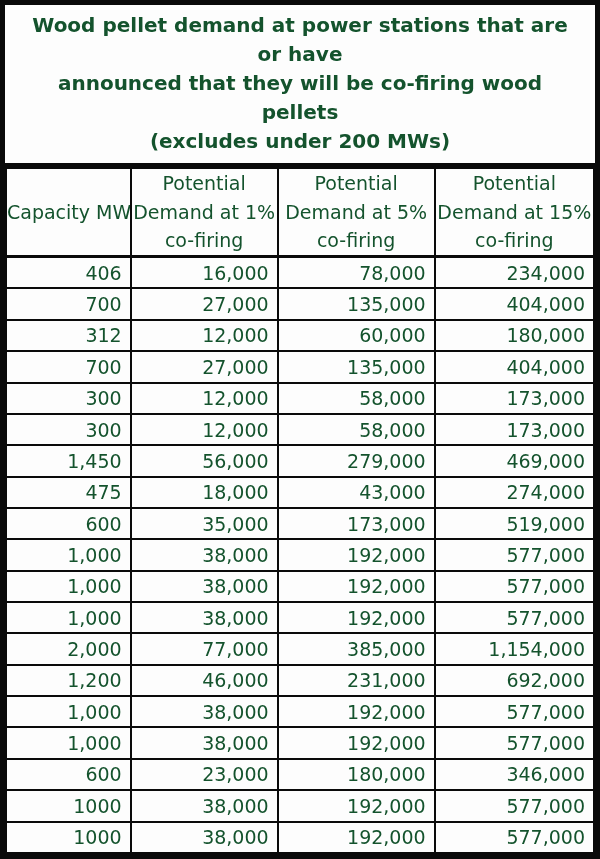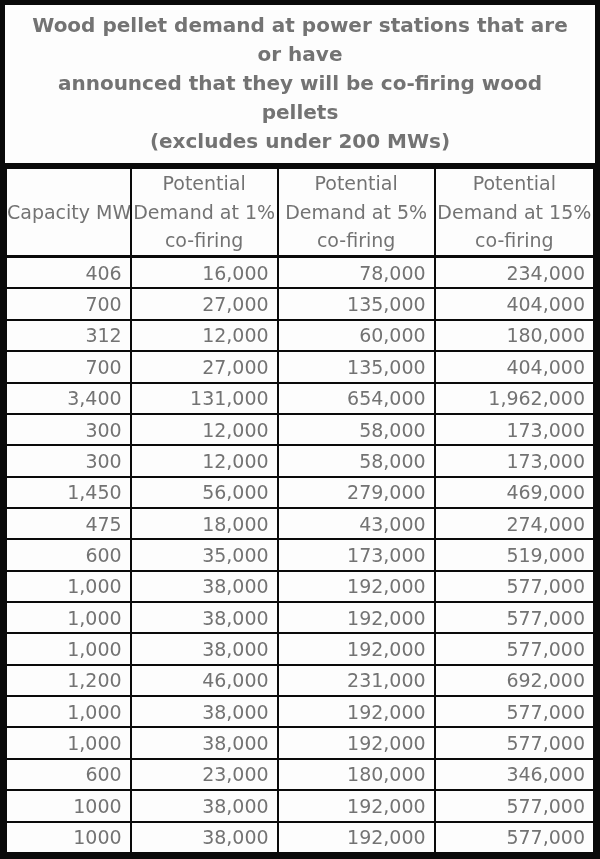--- a/index.html
+++ b/index.html
@@ -10,21 +10,21 @@
   .frame {
     position: relative;
     width: 600px;
     height: 859px;
     box-sizing: border-box;
     border: 5px solid #0a0a0a;
     background: #fdfdfd;
     display: flex;
     flex-direction: column;
     font-family: "DejaVu Sans", "Liberation Sans", sans-serif;
-    color: #737373;
+    color: #14532d;
   }
   .title-block {
     flex: 0 0 auto;
     box-sizing: border-box;
     border-bottom: 4px solid #0a0a0a;
     padding: 6px 14px 7px 14px;
     text-align: center;
     font-weight: bold;
     font-size: 20px;
     line-height: 1.45;
@@ -120,26 +120,20 @@
             <td class="num">60,000</td>
             <td class="num">180,000</td>
           </tr>
           <tr>
             <td class="num">700</td>
             <td class="num">27,000</td>
             <td class="num">135,000</td>
             <td class="num">404,000</td>
           </tr>
           <tr>
-            <td class="num">3,400</td>
-            <td class="num">131,000</td>
-            <td class="num">654,000</td>
-            <td class="num">1,962,000</td>
-          </tr>
-          <tr>
             <td class="num">300</td>
             <td class="num">12,000</td>
             <td class="num">58,000</td>
             <td class="num">173,000</td>
           </tr>
           <tr>
             <td class="num">300</td>
             <td class="num">12,000</td>
             <td class="num">58,000</td>
             <td class="num">173,000</td>
@@ -174,20 +168,26 @@
             <td class="num">192,000</td>
             <td class="num">577,000</td>
           </tr>
           <tr>
             <td class="num">1,000</td>
             <td class="num">38,000</td>
             <td class="num">192,000</td>
             <td class="num">577,000</td>
           </tr>
           <tr>
+            <td class="num">2,000</td>
+            <td class="num">77,000</td>
+            <td class="num">385,000</td>
+            <td class="num">1,154,000</td>
+          </tr>
+          <tr>
             <td class="num">1,200</td>
             <td class="num">46,000</td>
             <td class="num">231,000</td>
             <td class="num">692,000</td>
           </tr>
           <tr>
             <td class="num">1,000</td>
             <td class="num">38,000</td>
             <td class="num">192,000</td>
             <td class="num">577,000</td>

